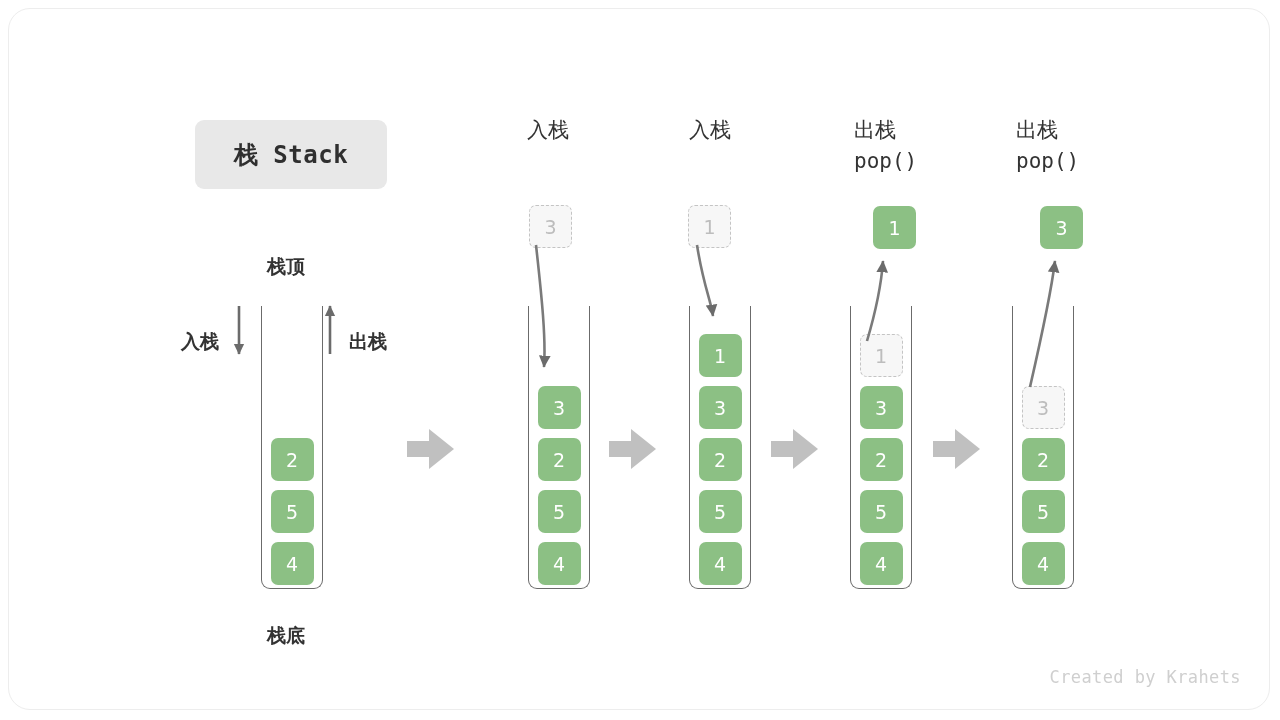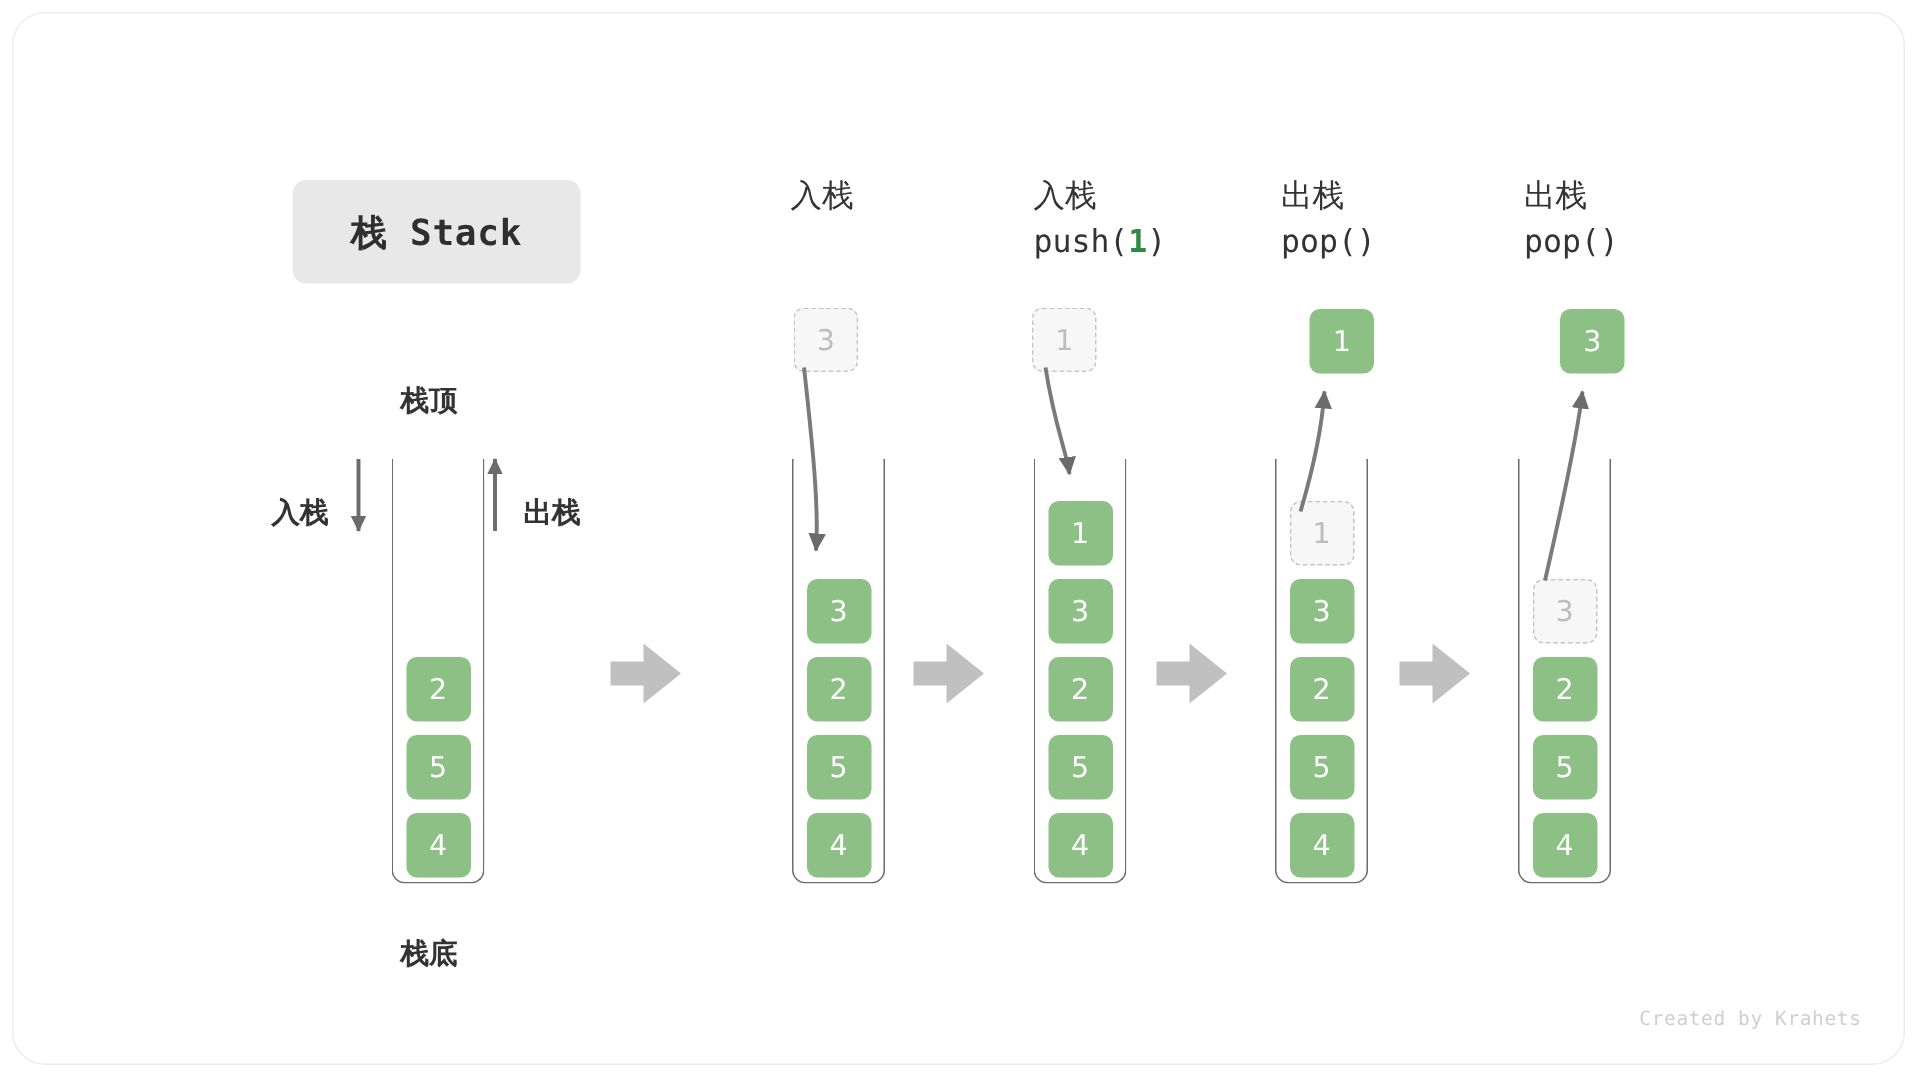--- a/index.html
+++ b/index.html
@@ -152,21 +152,21 @@
     width: 1262px; height: 702px;
     pointer-events: none;
   }
 
   
   .credit {
     position: absolute;
     right: 28px;
     bottom: 22px;
     font-family: "DejaVu Sans Mono", "Liberation Mono", monospace;
-    font-size: 13px;
+    font-size: 17px;
     color: #cfcfcf;
     letter-spacing: 0.4px;
     white-space: nowrap;
   }
 </style>
 </head>
 <body>
 
 <div class="card">
 
@@ -197,21 +197,20 @@
     <div class="slots">
       <div class="cell filled">4</div>
       <div class="cell filled">5</div>
       <div class="cell filled">2</div>
       <div class="cell filled">3</div>
     </div>
   </div>
 
   <div class="op-caption" style="left:680px; top:106px;">
     <div class="cn">入栈</div>
-    <div class="code"><span>push(</span><span class="arg">1</span><span>)</span></div>
   </div>
   <div class="float-cell ghost" style="left:679px; top:196px;">1</div>
   <div class="stack" style="left:680px; top:297px; height:283px;">
     <div class="walls"></div>
     <div class="slots">
       <div class="cell filled">4</div>
       <div class="cell filled">5</div>
       <div class="cell filled">2</div>
       <div class="cell filled">3</div>
       <div class="cell filled">1</div>

